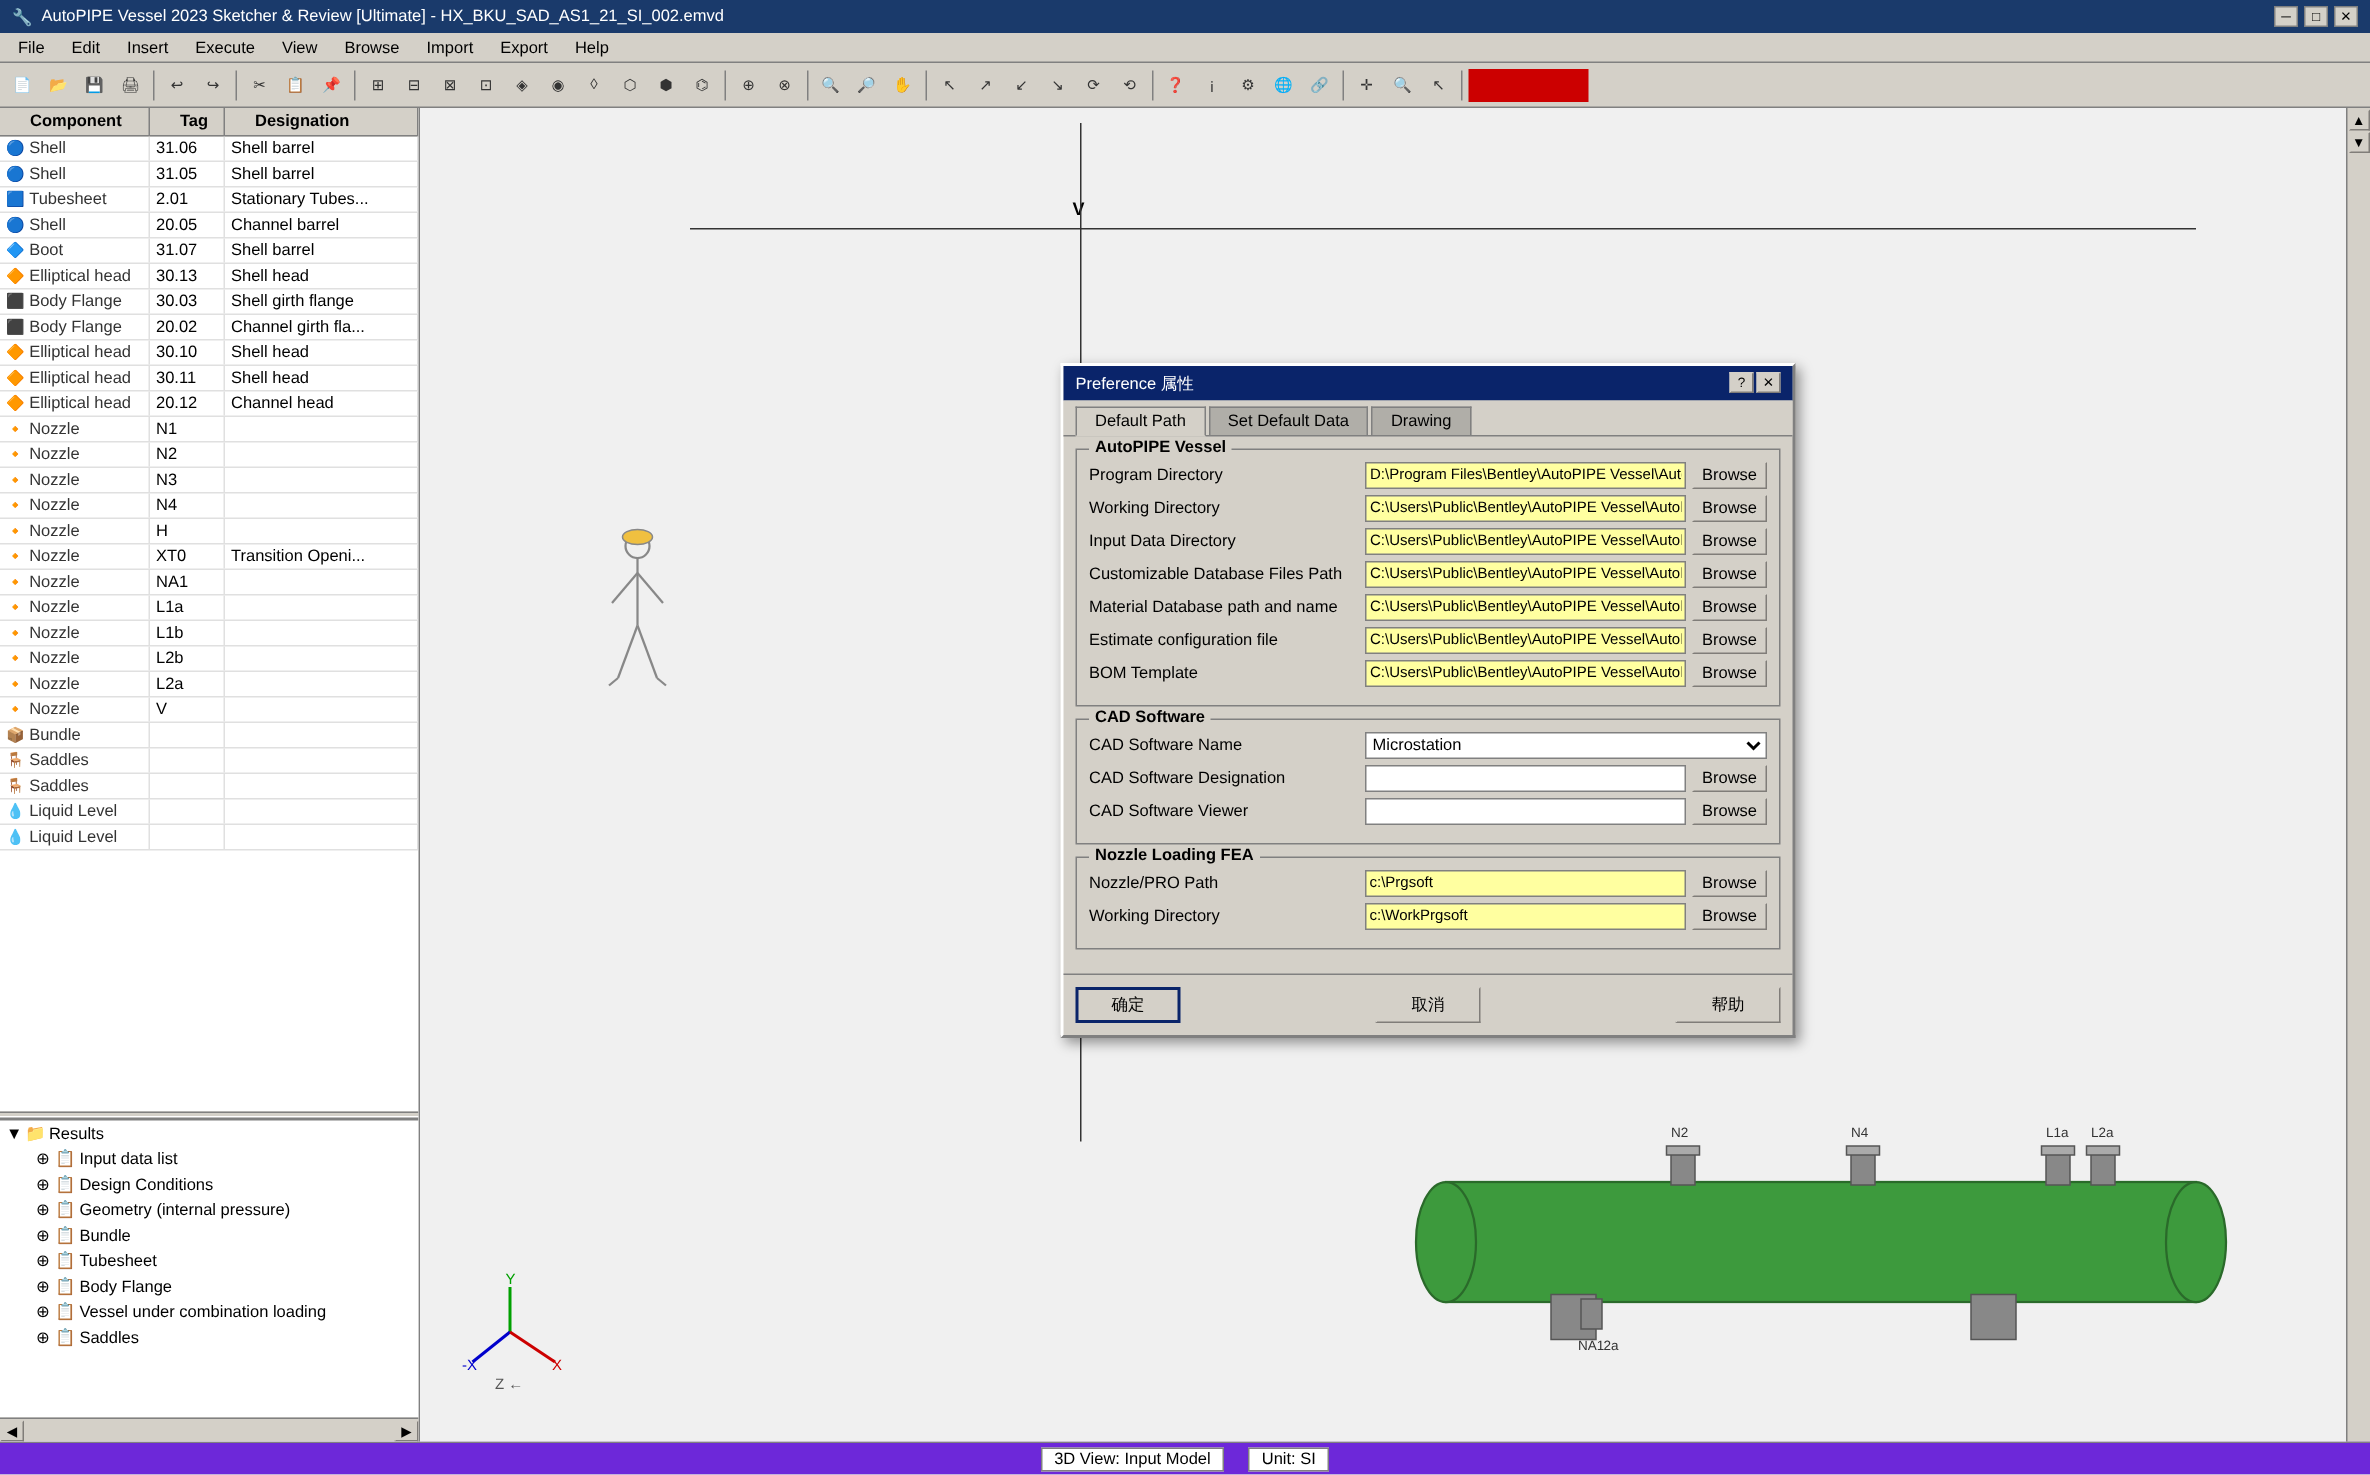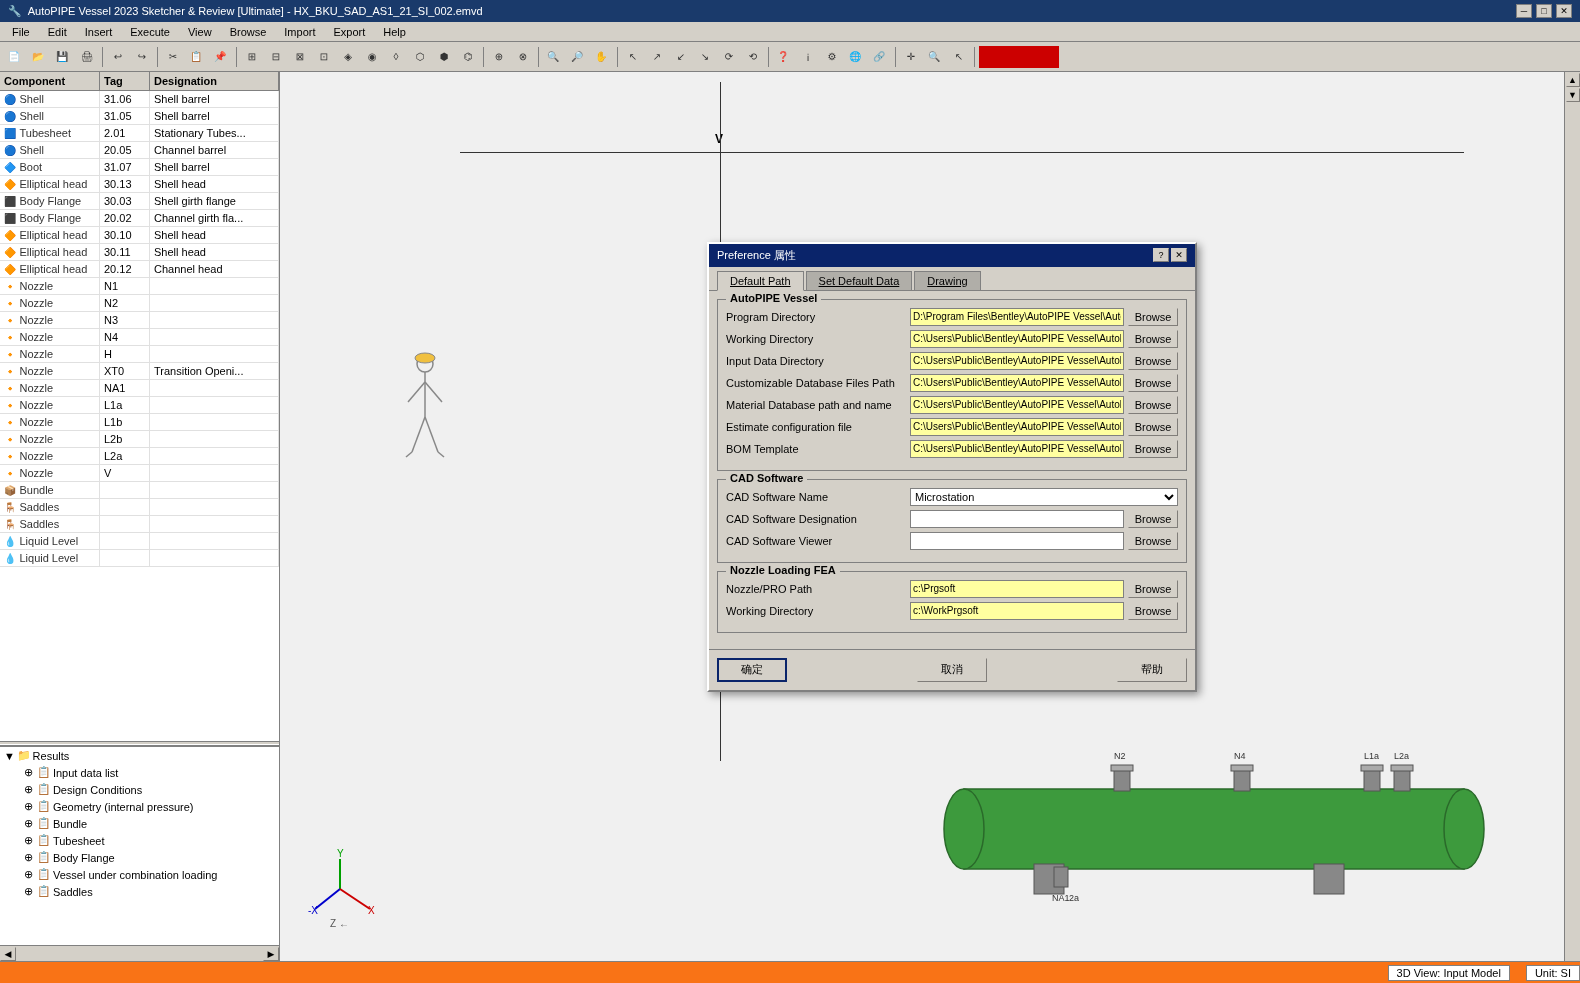--- a/index.html
+++ b/index.html
@@ -68,21 +68,21 @@
       flex-shrink: 0;
     }
     .left-panel-header {
       display: grid;
       grid-template-columns: 100px 50px 1fr;
       background: #d4d0c8;
       border-bottom: 1px solid #808080;
       font-weight: bold;
       font-size: 11px;
     }
-    .left-panel-header div { padding: 3px 4px; border-right: 1px solid #808080; }
+    .left-panel-header div { padding: 3px 20px; border-right: 1px solid #808080; }
     .left-panel-row {
       display: grid;
       grid-template-columns: 100px 50px 1fr;
       border-bottom: 1px solid #e0e0e0;
       font-size: 11px;
     }
     .left-panel-row div { padding: 2px 4px; border-right: 1px solid #e0e0e0; display: flex; align-items: center; gap: 3px; }
     .left-panel-row div:first-child { color: #333; }
 
     
@@ -105,26 +105,26 @@
     
     .right-scrollbar {
       width: 16px;
       background: #d4d0c8;
       border-left: 1px solid #808080;
     }
 
     
     .status-bar {
       height: 22px;
-      background: #f97316;
+      background: #6d28d9;
       border-top: 1px solid #808080;
       display: flex;
       align-items: center;
-      justify-content: flex-end;
-      padding: 0 0;
+      justify-content: center;
+      padding: 0 20px;
       gap: 16px;
       font-size: 11px;
     }
     .status-item { border: 1px solid #808080; padding: 1px 8px; background: white; }
 
     
     .dialog-overlay {
       position: absolute;
       top: 0; left: 0; right: 0; bottom: 0;
       display: flex;
@@ -155,21 +155,20 @@
     }
     .dialog-title-btns { display: flex; gap: 2px; }
     .dialog-title-btn { width: 16px; height: 14px; background: #d4d0c8; border: 1px outset #d4d0c8; display: flex; align-items: center; justify-content: center; font-size: 9px; color: black; cursor: pointer; }
 
     .dialog-tabs {
       display: flex;
       background: #d4d0c8;
       border-bottom: 1px solid #808080;
       padding: 4px 8px 0;
       gap: 2px;
-      text-decoration: underline;
     }
     .tab {
       padding: 3px 12px;
       border: 1px solid #808080;
       border-bottom: none;
       cursor: pointer;
       font-size: 11px;
       background: #d4d0c8;
     }
     .tab.active {

